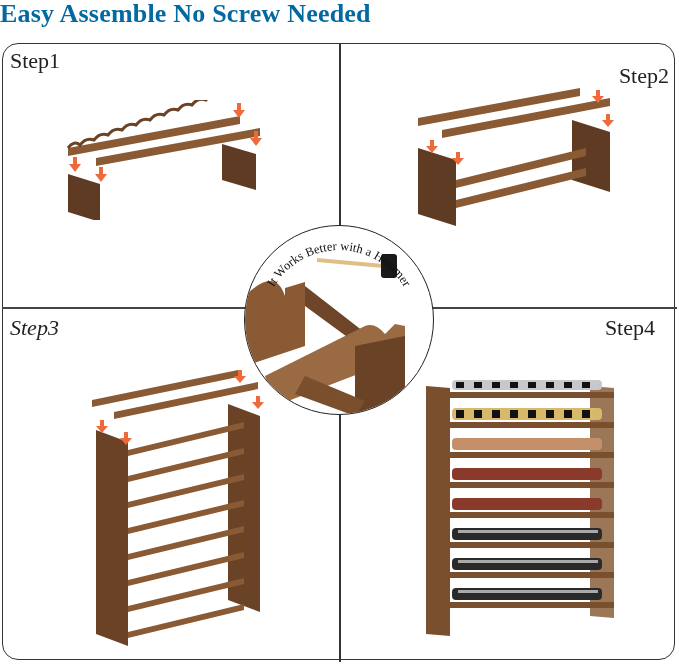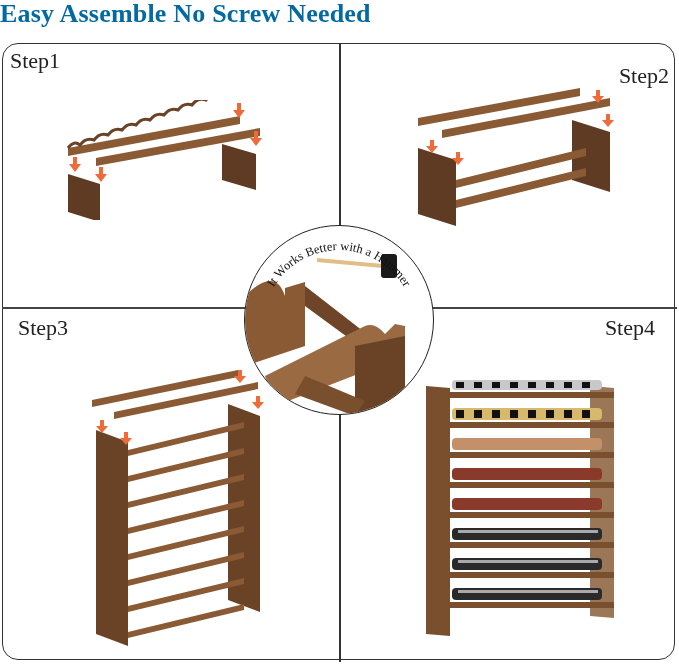--- a/index.html
+++ b/index.html
@@ -4,21 +4,21 @@
 <style>
   html, body { margin: 0; padding: 0; background: #ffffff; }
   body { width: 679px; height: 664px; position: relative; overflow: hidden; font-family: "Liberation Serif", "DejaVu Serif", serif; }
   .title { position: absolute; left: 0; top: 0; width: 679px; height: 32px; text-align: left; font-size: 26px; font-weight: bold; color: #0369a1; line-height: 28px; letter-spacing: 0.2px; }
   .frame { position: absolute; left: 2px; top: 43px; width: 673px; height: 617px; border: 1.5px solid #333; border-radius: 16px; box-sizing: border-box; }
   .vline { position: absolute; left: 339px; top: 43px; width: 1.5px; height: 619px; background: #333; }
   .hline { position: absolute; left: 2px; top: 307px; width: 675px; height: 1.5px; background: #444; }
   .step { position: absolute; font-size: 22px; color: #222; line-height: 24px; }
   .s1 { left: 10px; top: 49px; }
   .s2 { right: 10px; top: 64px; }
-  .s3 { left: 18px; top: 316px; }
+  .s3 { left: 10px; top: 316px; font-style: italic; }
   .s4 { right: 24px; top: 316px; }
   .panel { position: absolute; }
   .circle { position: absolute; left: 244px; top: 225px; width: 190px; height: 190px; border-radius: 50%; border: 1px solid #222; background: #fff; box-sizing: border-box; overflow: hidden; }
   .circle-text { position: absolute; left: 244px; top: 225px; width: 190px; height: 190px; }
 </style>
 </head>
 <body>
 
 <div class="title">Easy Assemble No Screw Needed</div>
 

